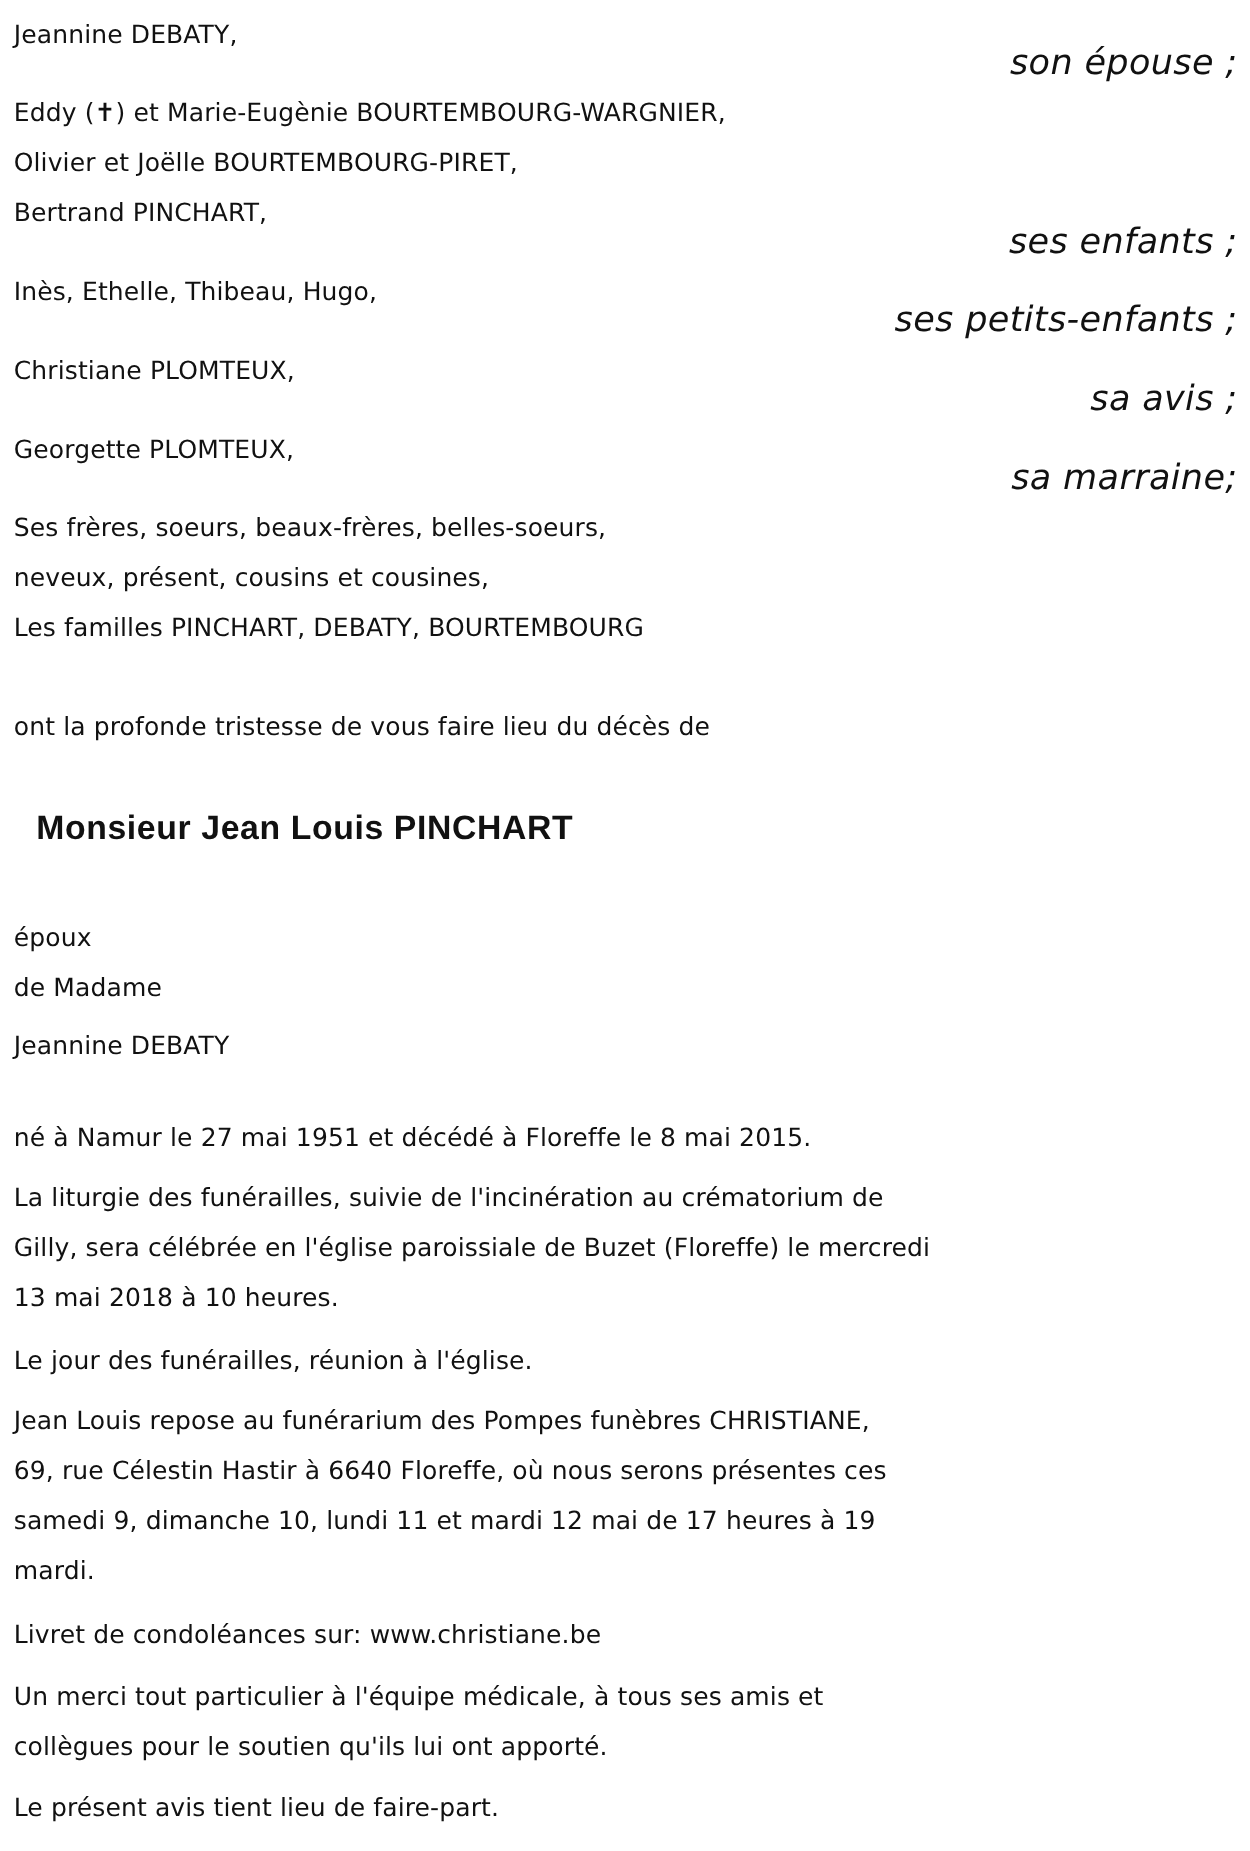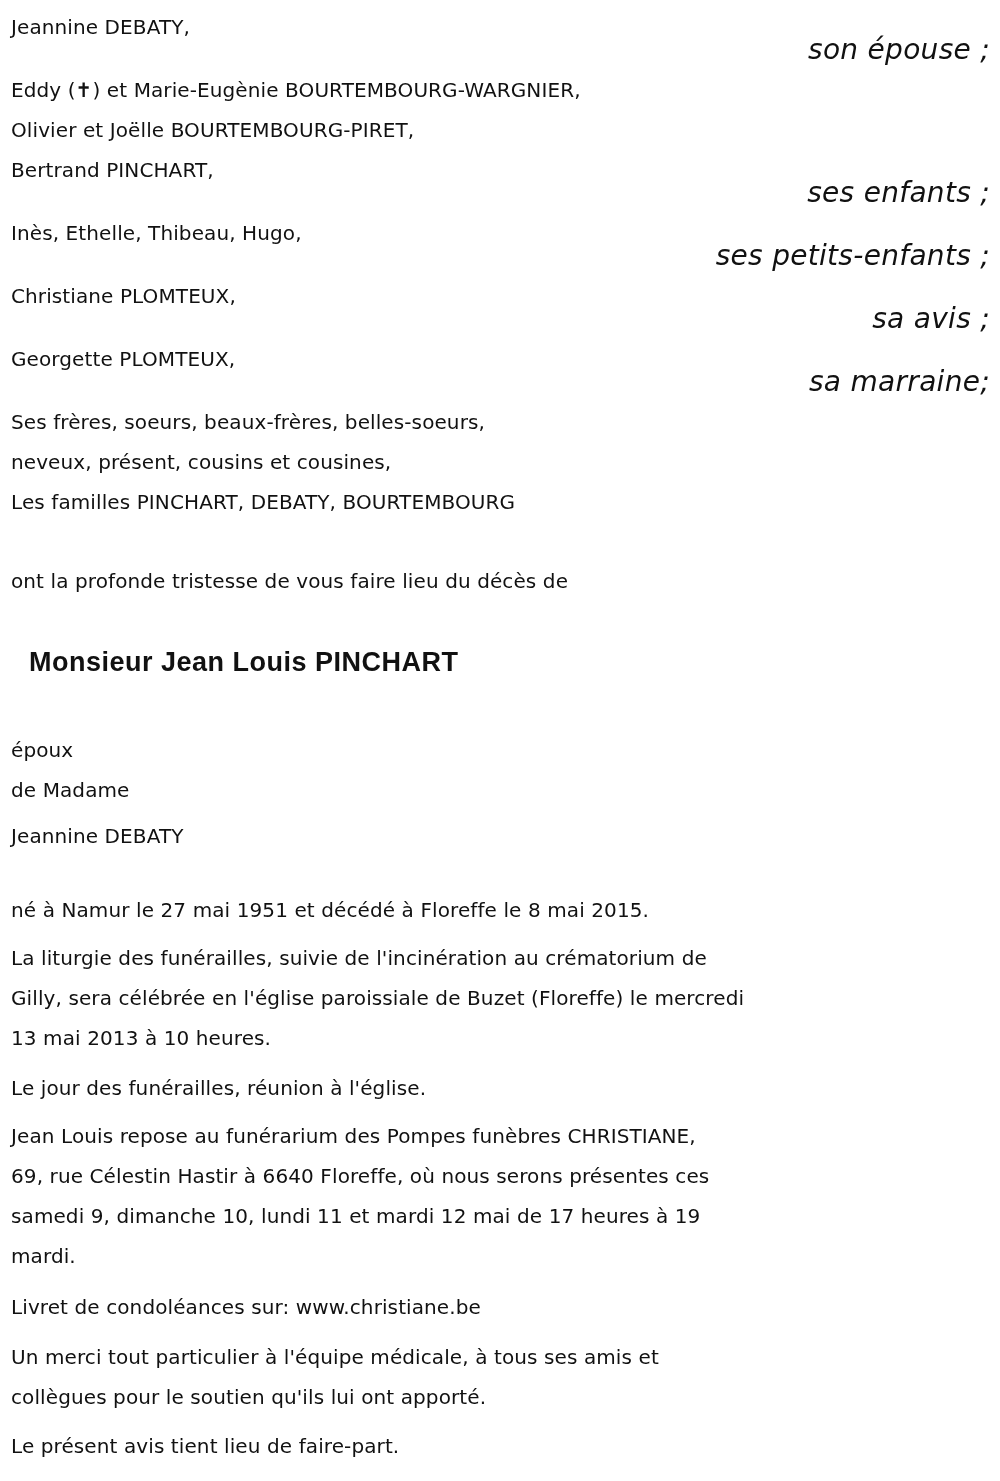--- a/index.html
+++ b/index.html
@@ -59,21 +59,21 @@
     <div class="ln" style="top:735px">époux</div>
     <div class="ln" style="top:775px">de Madame</div>
     <div class="ln" style="top:821px">Jeannine DEBATY</div>
   </div>
 
   <div class="ln" style="top:895px">né à Namur le 27 mai 1951 et décédé à Floreffe le 8 mai 2015.</div>
 
   <div>
     <div class="ln" style="top:943px">La liturgie des funérailles, suivie de l'incinération au crématorium de</div>
     <div class="ln" style="top:983px">Gilly, sera célébrée en l'église paroissiale de Buzet (Floreffe) le mercredi</div>
-    <div class="ln" style="top:1023px">13 mai 2013 à 10 heures.</div>
+    <div class="ln" style="top:1023px">13 mai 2018 à 10 heures.</div>
   </div>
 
   <div class="ln" style="top:1073px">Le jour des funérailles, réunion à l'église.</div>
 
   <div>
     <div class="ln bold" style="top:1121px">Jean Louis repose au funérarium des Pompes funèbres CHRISTIANE,</div>
     <div class="ln bold" style="top:1161px">69, rue Célestin Hastir à 6640 Floreffe, où nous serons présentes ces</div>
     <div class="ln bold" style="top:1201px">samedi 9, dimanche 10, lundi 11 et mardi 12 mai de 17 heures à 19</div>
     <div class="ln bold" style="top:1241px">mardi.</div>
   </div>

